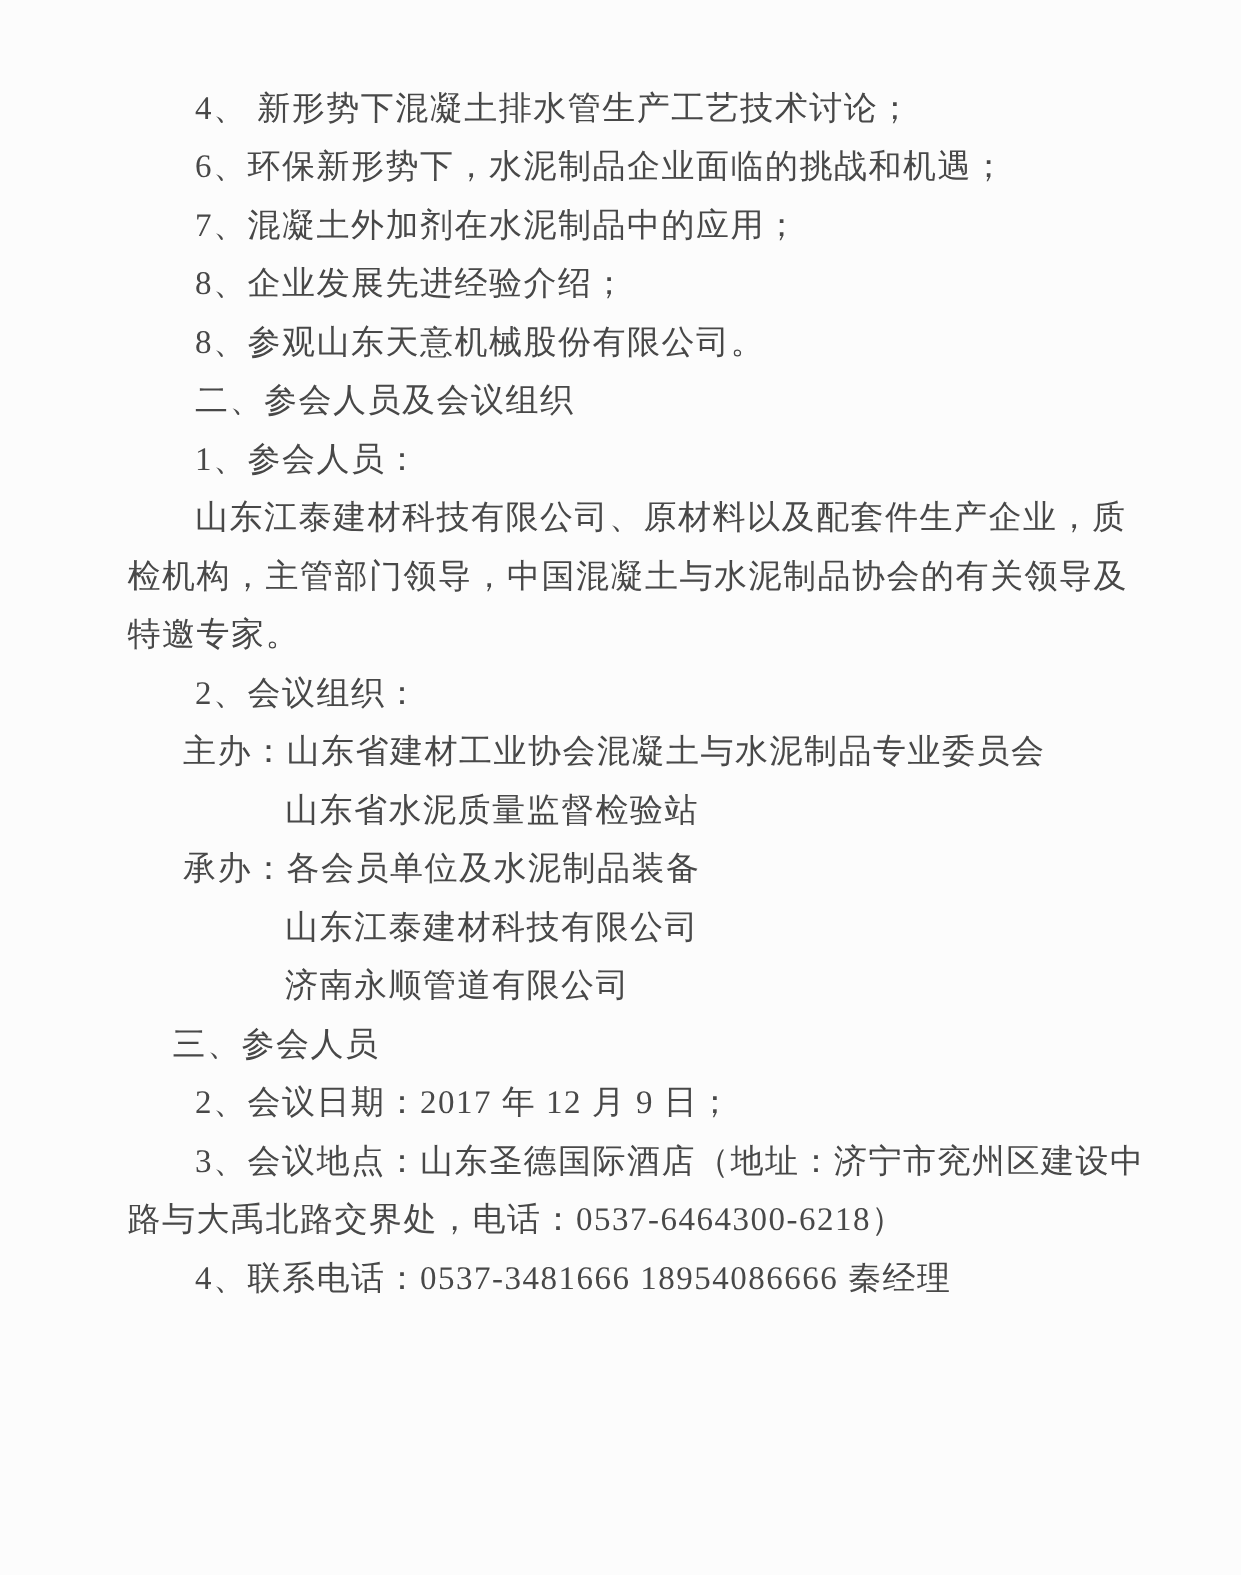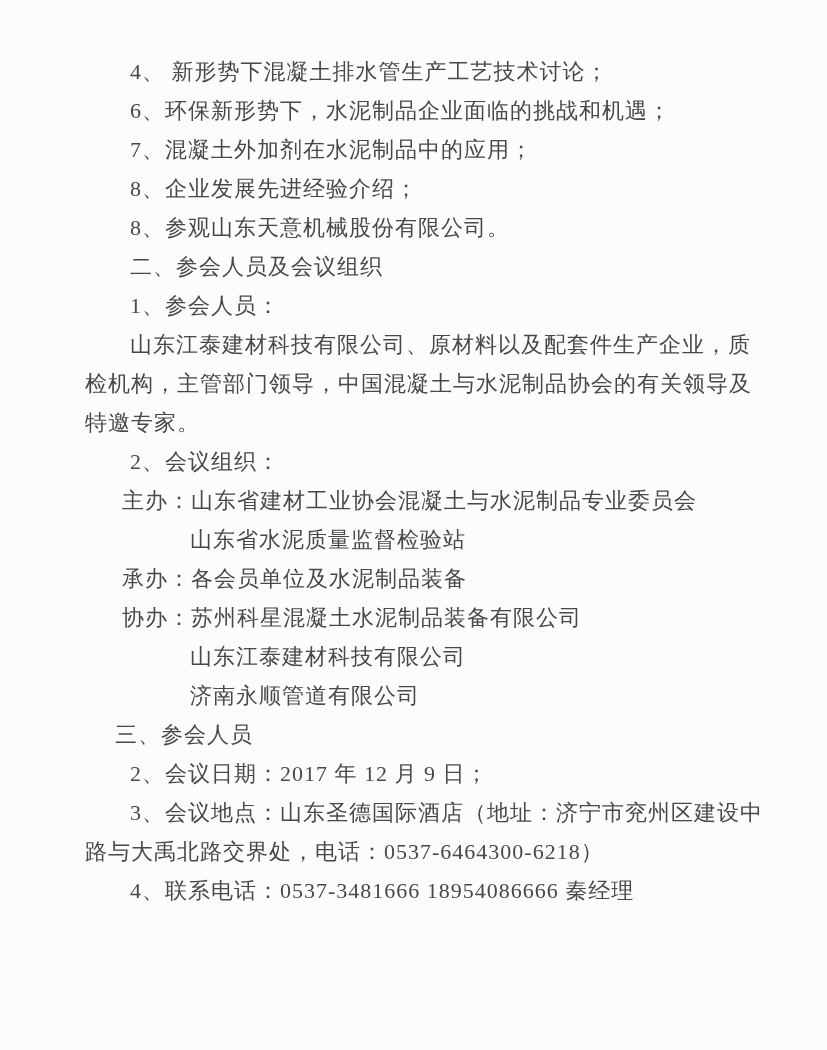--- a/index.html
+++ b/index.html
@@ -56,21 +56,20 @@
     <p class="line ind-2">1、参会人员：</p>
     <p class="line ind-2">山东江泰建材科技有限公司、原材料以及配套件生产企业，质</p>
     <p class="line ind-0">检机构，主管部门领导，中国混凝土与水泥制品协会的有关领导及</p>
     <p class="line ind-0">特邀专家。</p>
 
     <p class="line ind-2">2、会议组织：</p>
 
     <p class="line ind-role"><span>主办：</span><span>山东省建材工业协会混凝土与水泥制品专业委员会</span></p>
     <p class="line ind-org"><span>山东省水泥质量监督检验站</span></p>
     <p class="line ind-role"><span>承办：</span><span>各会员单位及水泥制品装备</span></p>
-    <p class="line ind-role"><span>协办：</span><span>苏州科星混凝土水泥制品装备有限公司</span></p>
     <p class="line ind-org"><span>山东江泰建材科技有限公司</span></p>
     <p class="line ind-org"><span>济南永顺管道有限公司</span></p>
 
     <p class="line ind-h3">三、参会人员</p>
     <p class="line ind-2">2、会议日期：2017 年 12 月 9 日；</p>
     <p class="line ind-2">3、会议地点：山东圣德国际酒店（地址：济宁市兖州区建设中</p>
     <p class="line ind-0">路与大禹北路交界处，电话：0537-6464300-6218）</p>
     <p class="line ind-2">4、联系电话：0537-3481666 18954086666 秦经理</p>
 
   </div>

